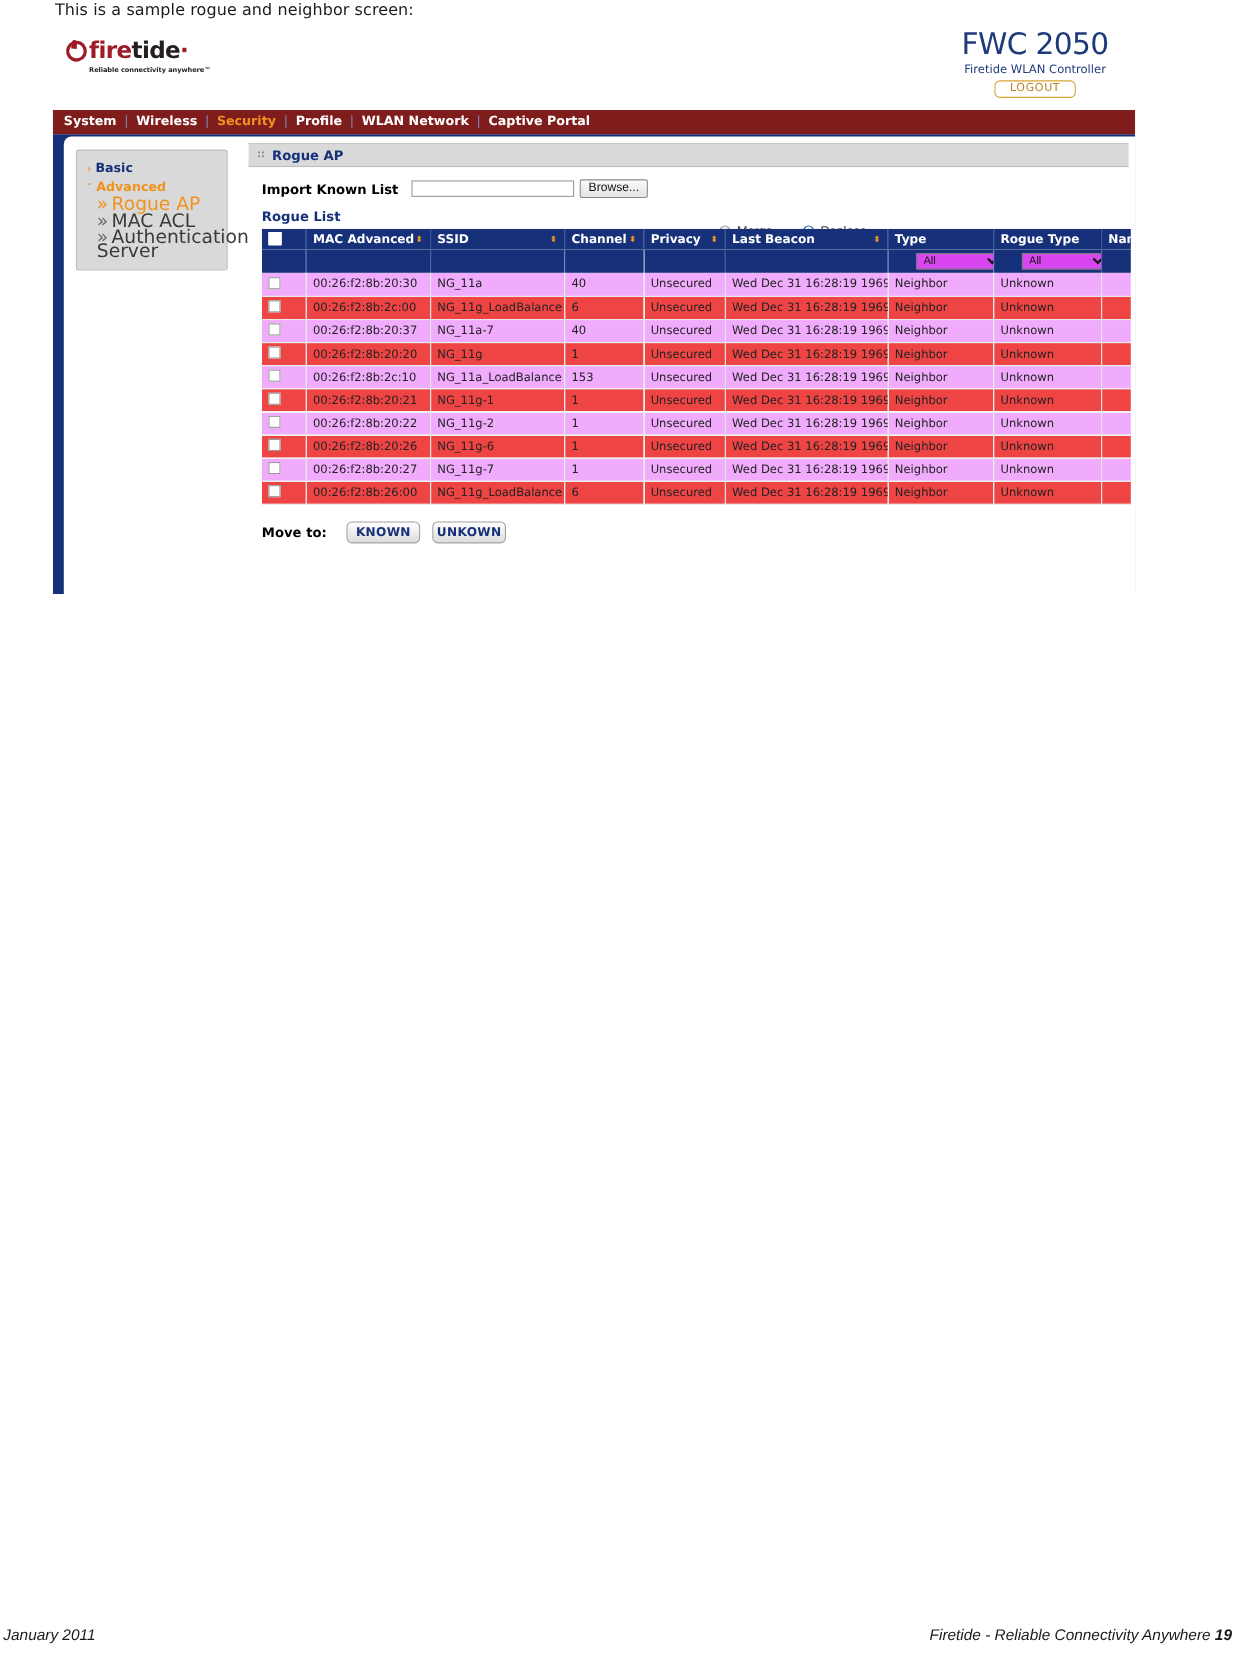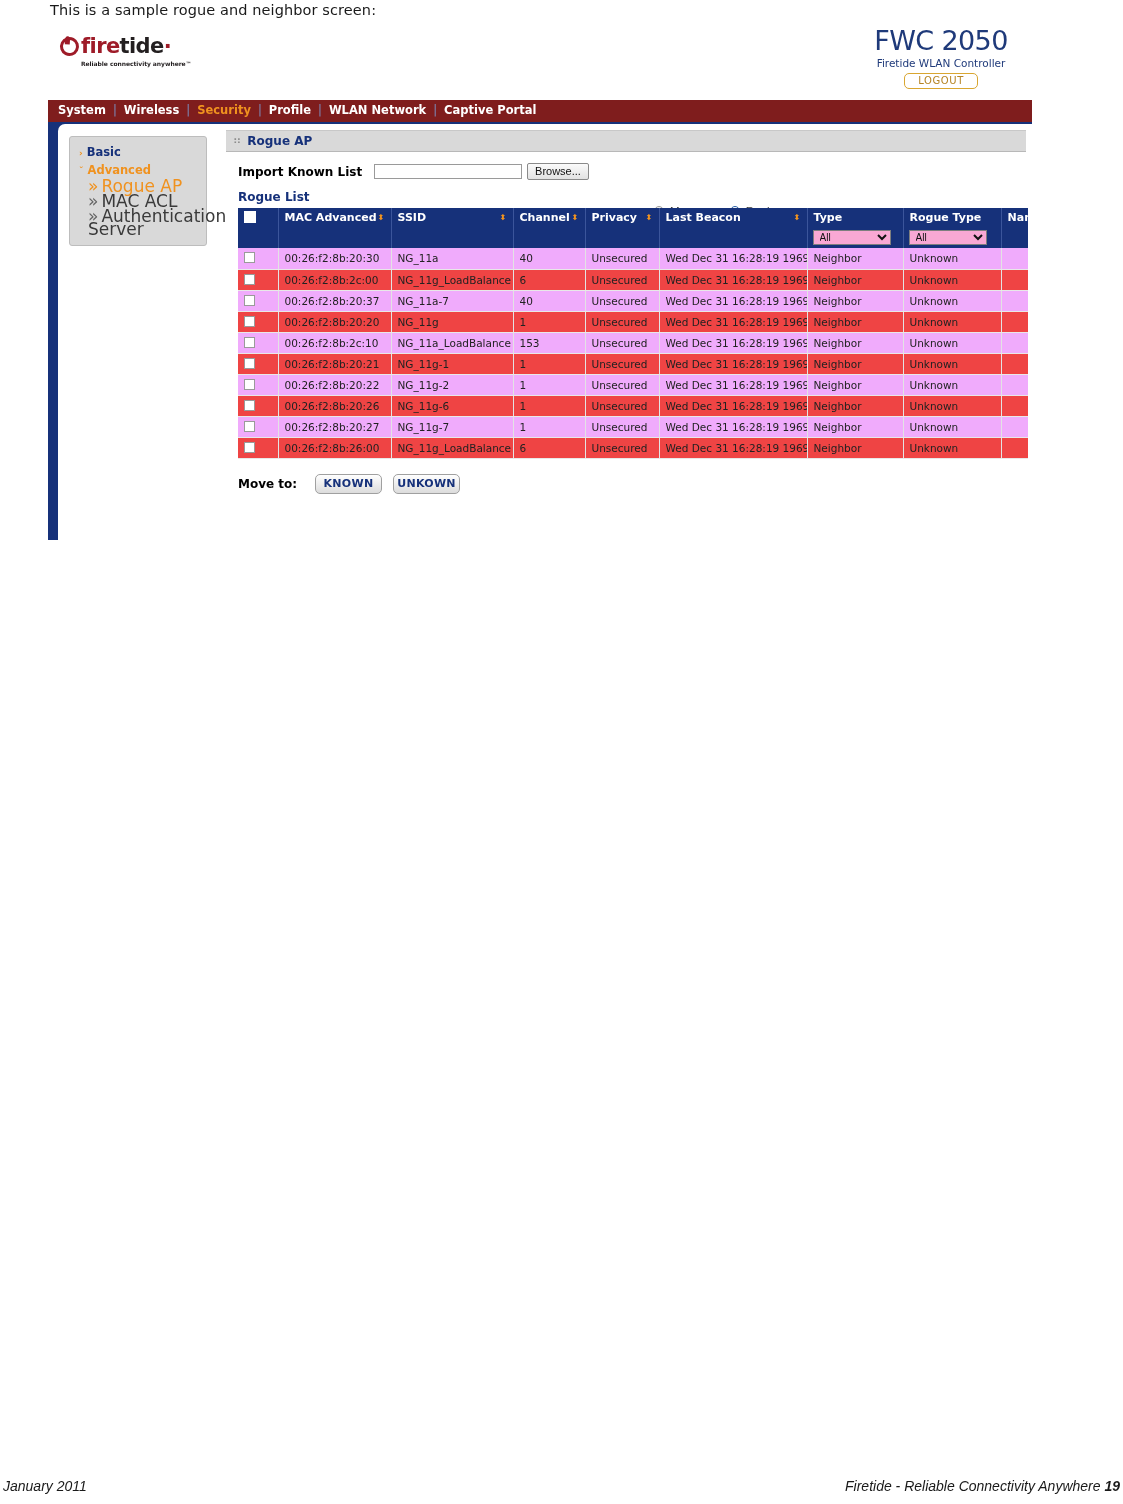--- a/index.html
+++ b/index.html
@@ -417,25 +417,26 @@
     height: 21px;
     border-right: 1px solid #3b559b;
     padding: 0 5px;
   }
   select.flt {
     width: 78px;
     height: 15px;
     font-family: "Liberation Sans", sans-serif;
     font-size: 10px;
     border: 1px solid #7e7e7e;
-    background: #f9a8d4;
+    background: #d946ef;
     color: #111;
     padding: 0 0 0 2px;
     box-sizing: border-box;
     cursor: pointer;
+    margin-left: 20px;
   }
   table.rogue td {
     height: 21px;
     padding: 0 6px;
     color: #222222;
     border-right: 1px solid #e3e3e3;
     white-space: nowrap;
     overflow: hidden;
     box-sizing: border-box;
   }

